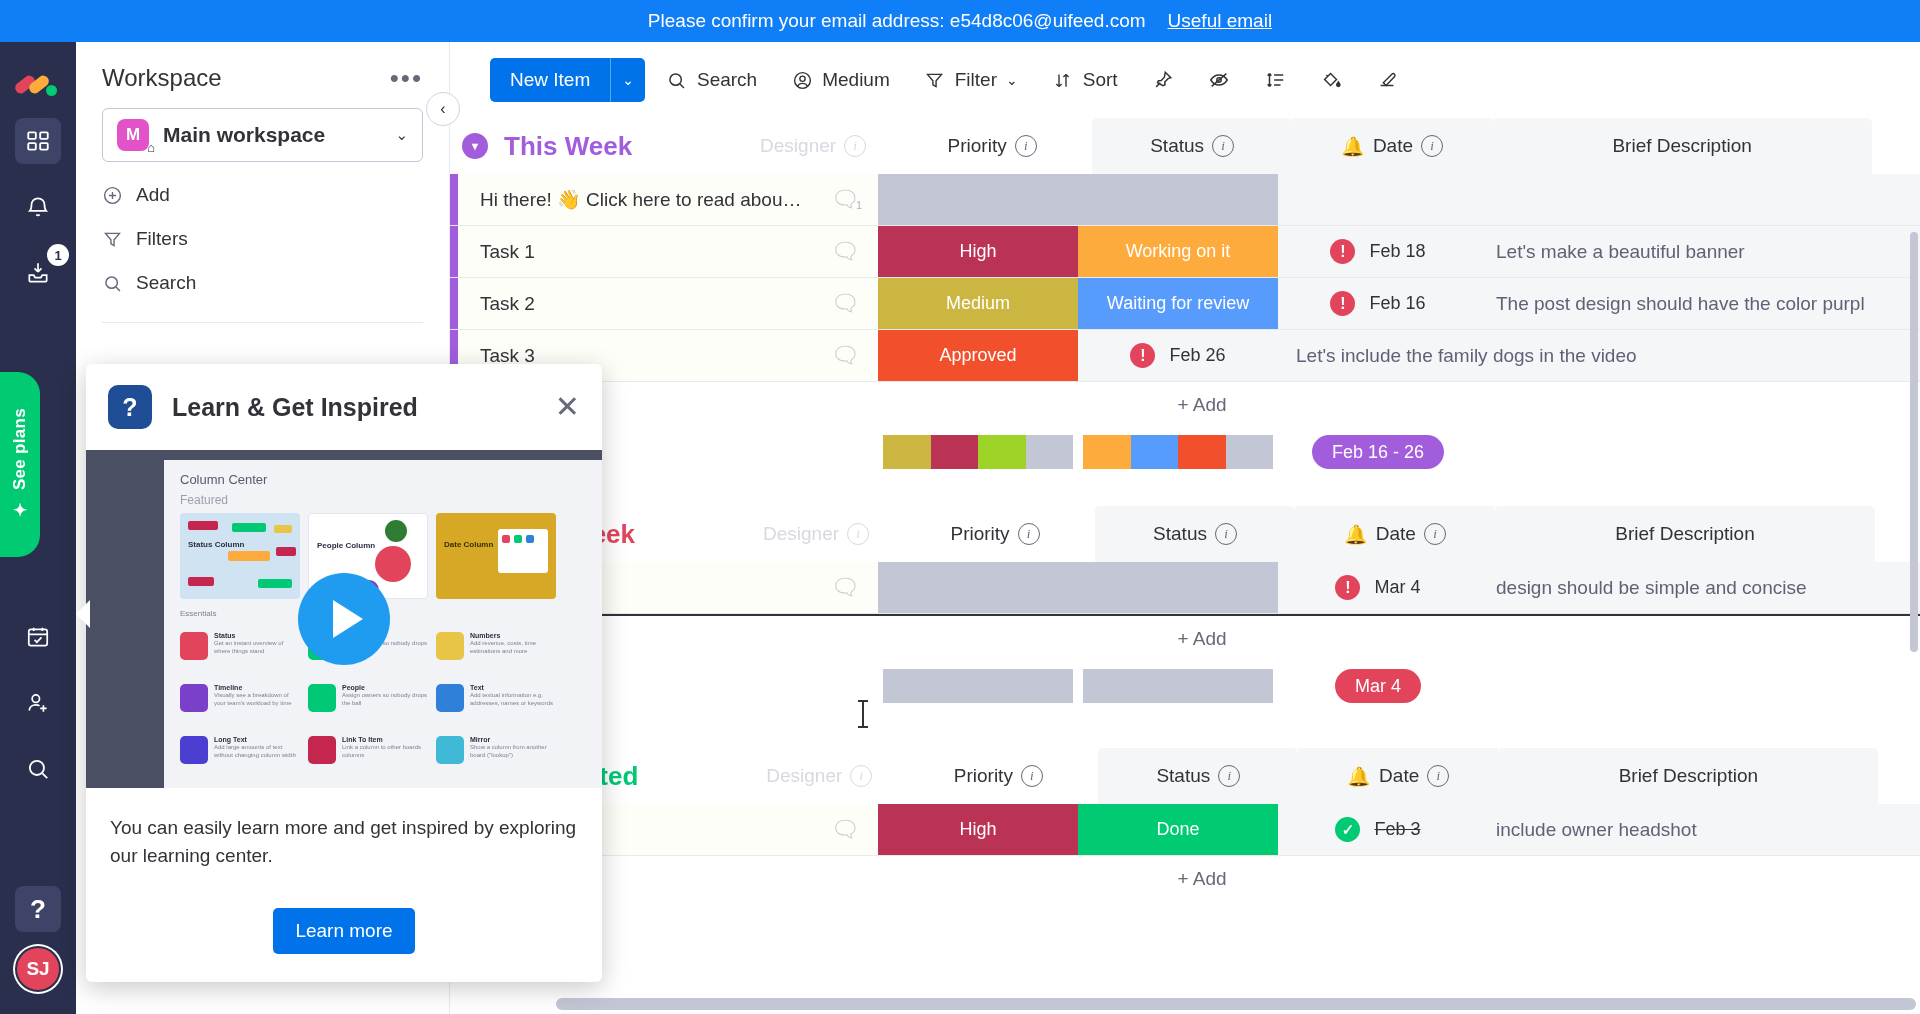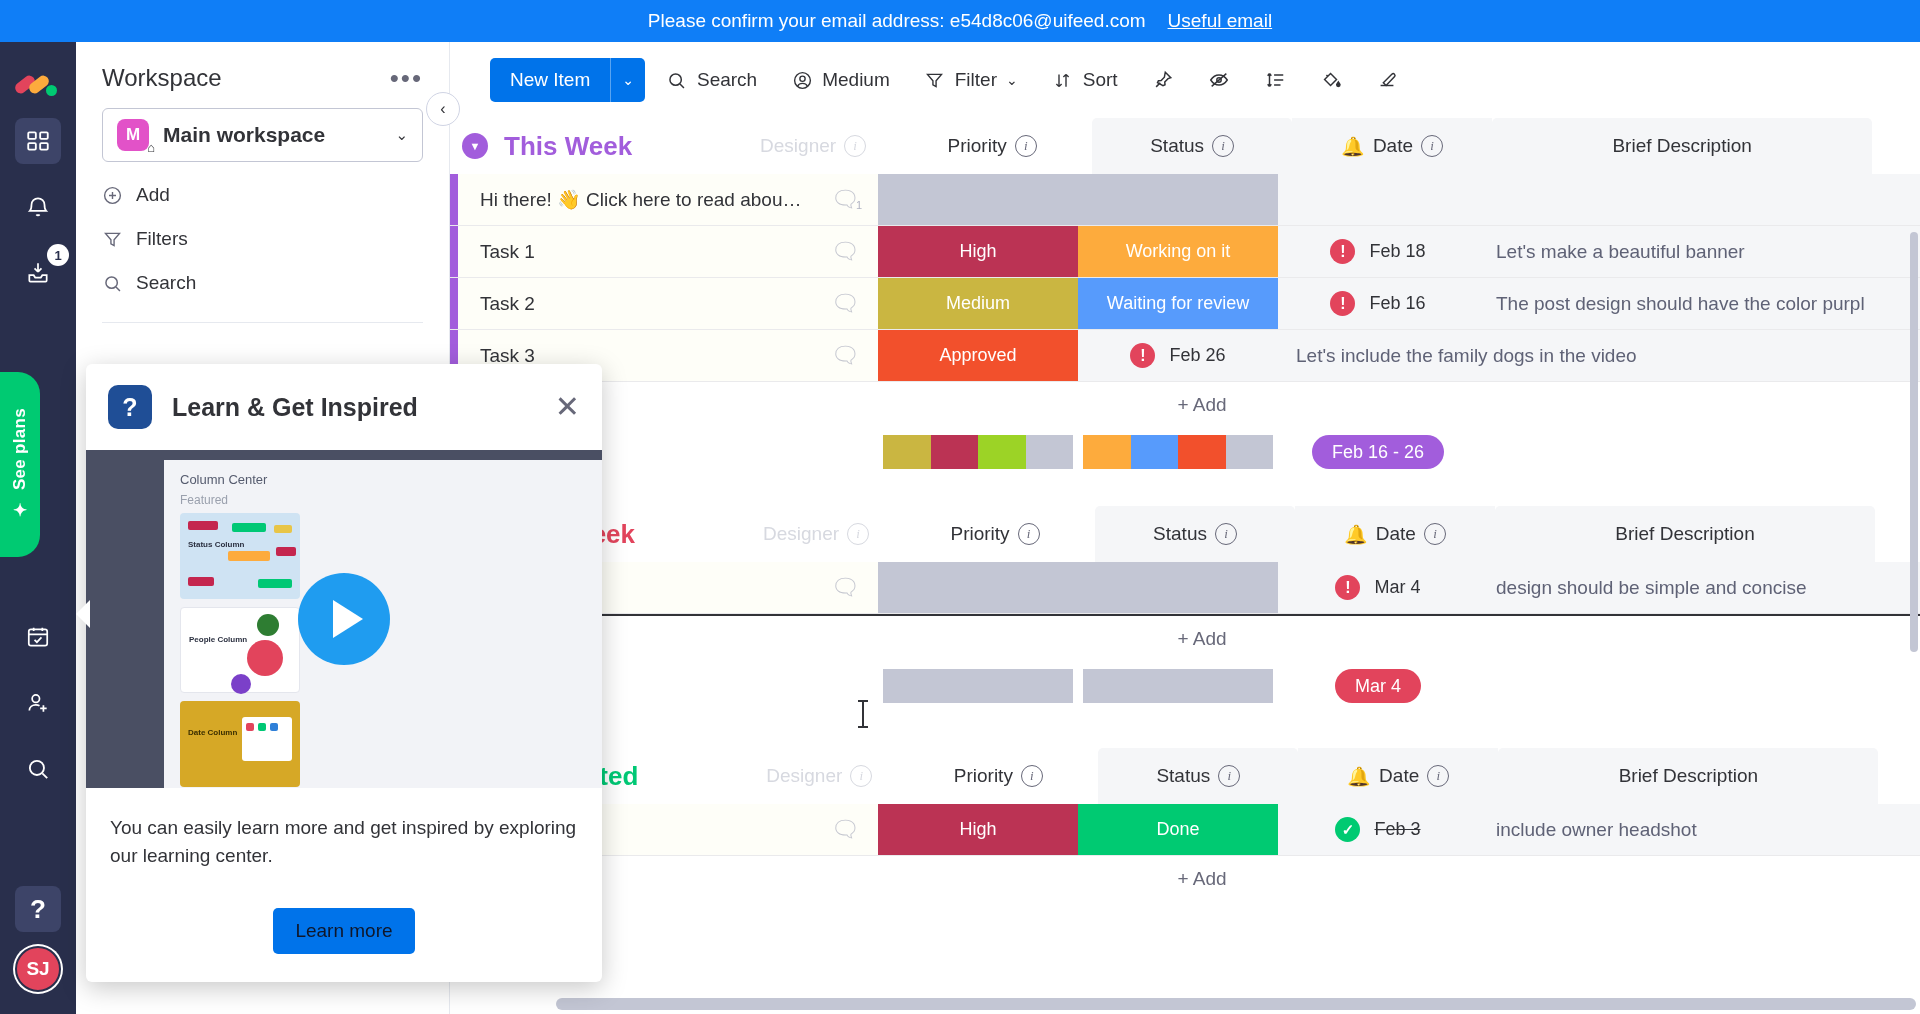--- a/index.html
+++ b/index.html
@@ -217,21 +217,21 @@
     display:flex;align-items:center;justify-content:center;font-size:25px;font-weight:700;
   }
   .popup-title { font-size:25px; font-weight:700; color:#323338; flex:1; }
   .popup-close { font-size:30px; color:#676879; cursor:pointer; line-height:22px;}
   .popup-media {
     position:relative; height:338px; background:#4a4f63; overflow:hidden;
   }
   .media-shot { position:absolute; left:78px; top:10px; right:0; bottom:0; background:#f2f3f7; }
   .ms-title { font-size:13px; color:#555b6e; padding: 12px 8px 6px 16px; }
   .ms-sub { font-size:12px; color:#9aa0ad; padding-left:16px; }
-  .ms-grid { display:flex; gap:8px; padding: 6px 10px 0 16px; flex-direction: column; }
+  .ms-grid { display:flex; gap:8px; padding: 6px 10px 0 16px; }
   .ms-card { width:120px; height:86px; border-radius:4px; background:#cfe3f3; position:relative; }
   .ms-card.people { background:#fff; border:1px solid #e4e6ed; }
   .ms-card.date { background:#d6a826; }
   .ms-card .cl { position:absolute; font-size:8px; font-weight:700; color:#2b3040; left:8px; top:26px; line-height:11px;}
   .chipy { position:absolute; border-radius:2px; }
   .ms-list { display:flex; gap:8px; padding: 14px 10px 0 16px; flex-wrap:wrap; }
   .ms-item { width:120px; height:44px; display:flex; gap:6px; align-items:flex-start; }
   .ms-sq { width:28px; height:28px; border-radius:5px; }
   .ms-tx { flex:1; }
   .ms-tx b { display:block; font-size:7px; color:#2b3040; }
@@ -243,21 +243,21 @@
     display:flex; align-items:center; justify-content:center; cursor:pointer;
   }
   .play:after {
     content:""; border-left: 30px solid #fff;
     border-top:19px solid transparent; border-bottom:19px solid transparent;
     margin-left:8px;
   }
   .popup-body { padding: 26px 24px 0 24px; font-size:19px; color:#323338; line-height:28px; }
   .popup-foot { display:flex; justify-content:center; padding-top:38px; }
   .learn-more {
-    background:#0073ea; color:#0f172a; font-size:19px; border:none; border-radius:5px;
+    background:#0073ea; color:#ffffff; font-size:19px; border:none; border-radius:5px;
     padding: 12px 22px; cursor:pointer; font-family:"Liberation Sans", sans-serif;
   }
   .popup-nub {
     position:absolute; left:76px; top:600px; width:0;height:0;
     border-top:14px solid transparent; border-bottom:14px solid transparent;
     border-right:14px solid #fff; z-index:61;
   }
   .caret-text { position:absolute; left:862px; top:700px; width:2px; height:28px; background:#323338; }
   .caret-text:before, .caret-text:after {
     content:""; position:absolute; left:-4px; width:10px; height:2px; background:#323338;

